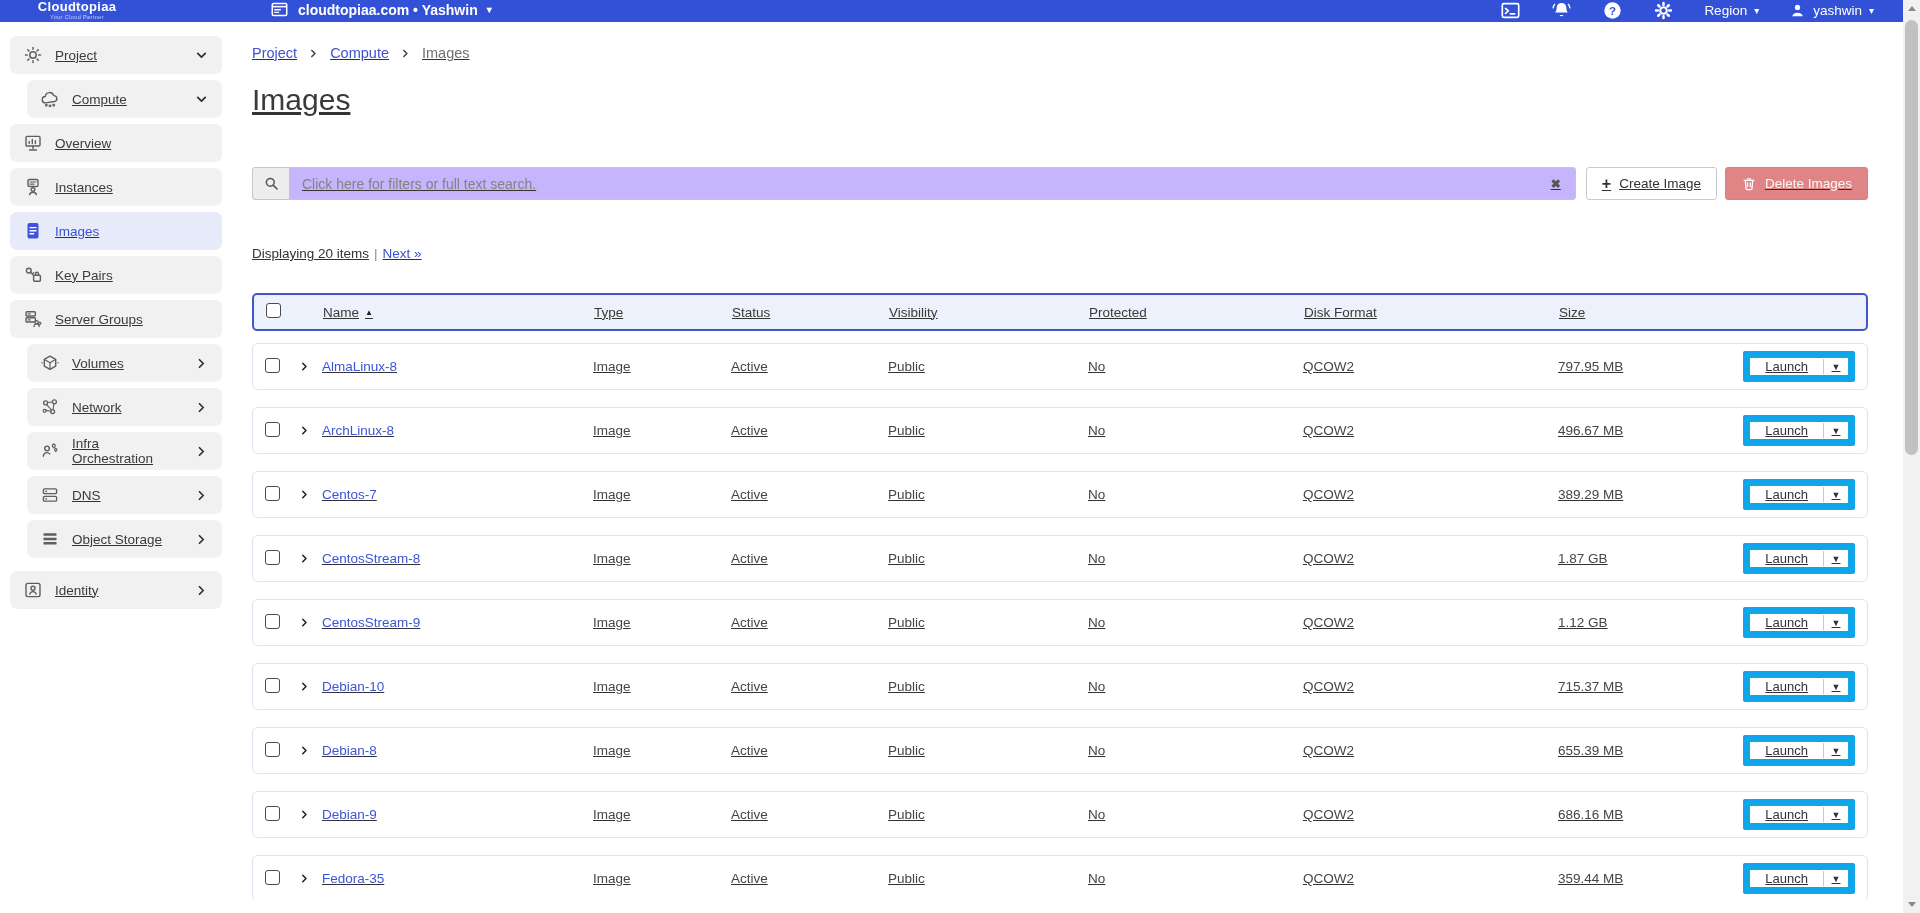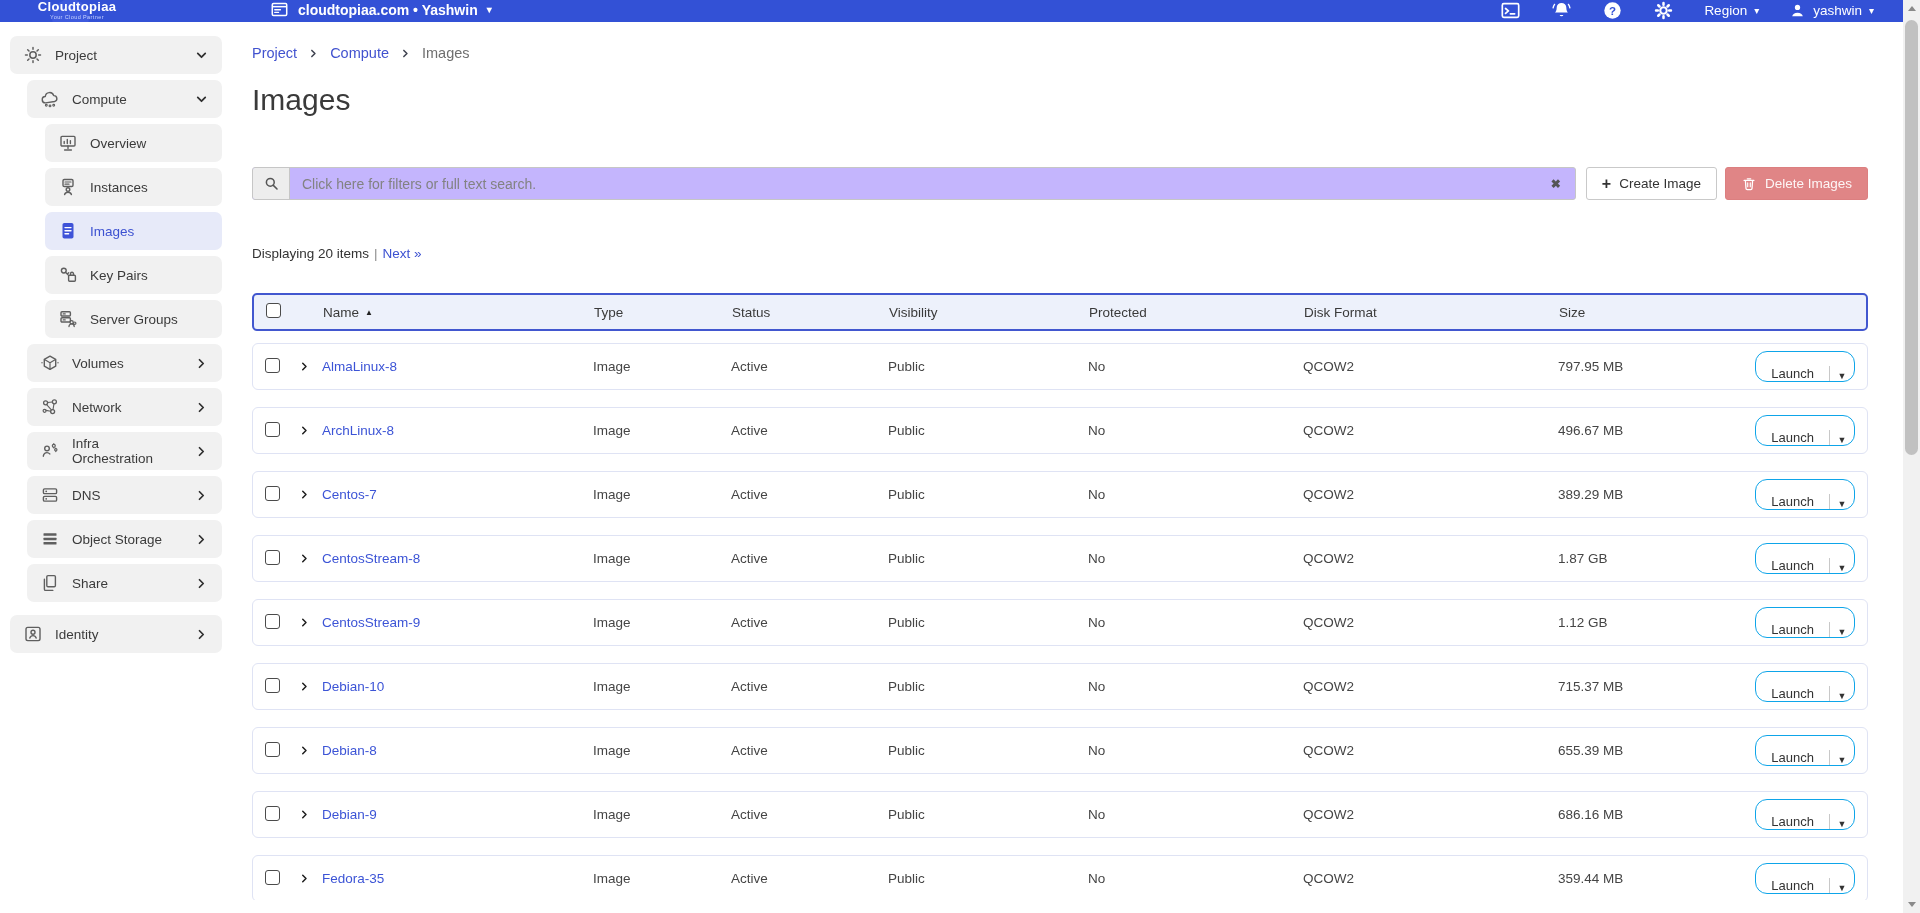--- a/index.html
+++ b/index.html
@@ -22,32 +22,32 @@
   .ctx { display:flex; align-items:center; gap:9px; margin-left:120px; font-size:14px; font-weight:600; cursor:pointer; }
   .ctx svg { width:19px; height:19px; display:block; }
   .caret-glyph { font-size:10px; line-height:1; }
   .top-right { margin-left:auto; display:flex; align-items:center; gap:30px; padding-right:46px; }
   .tico { width:21px; height:21px; display:flex; align-items:center; justify-content:center; cursor:pointer; }
   .tico svg { width:21px; height:21px; display:block; }
   .hmenu { display:flex; align-items:center; gap:7px; font-size:13.5px; cursor:pointer; }
   .hmenu svg { width:17px; height:17px; display:block; }
 
   
-  .body { display:flex; height:878px; overflow:hidden; }
+  .body { display:flex; height:878px; overflow:hidden;text-decoration:underline; }
   aside { width:222px; flex-shrink:0; padding:14px 0 0 10px; }
   main  { flex:1; min-width:0; padding:0 52px 0 30px; }
 
   
   .side-item {
     height:38px; border-radius:7px; background:#f1f1f1;
     display:flex; align-items:center; gap:12px; padding:0 13px;
     margin-bottom:6px; font-size:13.5px; color:#3b3b3b; cursor:pointer;
   }
   .side-item.lvl1 { margin-left:17px; }
-  .side-item.lvl2 { margin-left:35px; }
+  .side-item.lvl2 { }
   .side-item.active { background:#e7eaf9; color:#3c51d1; }
   .side-item.gap-top { margin-top:13px; }
   .ico { width:20px; height:20px; color:#5f5f5f; flex-shrink:0; }
   .ico svg { width:20px; height:20px; display:block; }
   .side-item.active .ico { color:#3f53d8; }
   .side-chev { margin-left:auto; width:15px; height:15px; color:#2f2f2f; }
   .side-chev svg { width:15px; height:15px; display:block; }
 
   
   .breadcrumb { margin-top:21px; display:flex; align-items:center; gap:11px; font-size:14.5px; line-height:20px; }
@@ -92,21 +92,21 @@
     border:1px solid #dfe3f4; border-radius:6px;
     font-size:13.5px; color:#454545;
   }
   .trow.first { margin-top:12px; }
   .checkbox { width:15px; height:15px; border:1.6px solid #4b4b4b; border-radius:3px; background:#fff; display:inline-block; cursor:pointer; }
   .sort-ico { font-size:8px; margin-left:6px; color:#222; vertical-align:2px; }
   .row-chev { width:13px; height:13px; color:#1f1f1f; cursor:pointer; }
   .row-chev svg { width:13px; height:13px; display:block; }
   .name-link { color:#3c54d6; cursor:pointer; }
   .c-action { display:flex; justify-content:flex-end; }
-  .launch { display:inline-flex; align-items:flex-end; height:31px; background:#fff; border:1px solid #0ea5e9; border-radius:12px; overflow:hidden; }
+  .launch { display:inline-flex; align-items:center; height:31px; background:#fff; border:7px solid #0ea5e9; border-radius:2px; overflow:hidden; }
   .launch-main { padding:0 15px; display:flex; align-items:center; font-size:13px; color:#333; border-right:1px solid #c8c8c8; cursor:pointer; }
   .launch-caret { width:24px; display:flex; align-items:center; justify-content:center; font-size:9px; color:#333; cursor:pointer; }
 
   
   .scrollbar { position:fixed; top:0; right:0; width:17px; height:913px; background:#f1f1f1; z-index:60; }
   .sb-arrow { position:absolute; left:0; width:17px; height:17px; display:flex; align-items:center; justify-content:center; cursor:pointer; }
   .sb-arrow.up { top:0; }
   .sb-arrow.down { bottom:0; }
   .sb-tri-up { width:0; height:0; border-left:4px solid transparent; border-right:4px solid transparent; border-bottom:5px solid #8a8a8a; }
   .sb-tri-down { width:0; height:0; border-left:4px solid transparent; border-right:4px solid transparent; border-top:5px solid #8a8a8a; }
@@ -351,34 +351,20 @@
             </g>
           </svg>
         </span>
       <span class="side-label">Object Storage</span>
       <span class="side-chev">
           <svg viewBox="0 0 20 20">
             <path d="M7.3 5l5 5-5 5" fill="none" stroke="currentColor" stroke-linecap="round" stroke-linejoin="round" stroke-width="2.3"></path>
           </svg>
         </span>
     </div>
-      <div class="side-item lvl1">
-      <span class="ico">
-          <svg viewBox="0 0 20 20">
-            <rect x="6.8" y="2.6" width="8.6" height="11.2" rx="1.2" fill="none" stroke="currentColor" stroke-linecap="round" stroke-linejoin="round" stroke-width="1.4"></rect>
-            <path d="M12.8 17.4H5.6a1.2 1.2 0 0 1-1.2-1.2V6.2" fill="none" stroke="currentColor" stroke-linecap="round" stroke-linejoin="round" stroke-width="1.4"></path>
-          </svg>
-        </span>
-      <span class="side-label">Share</span>
-      <span class="side-chev">
-          <svg viewBox="0 0 20 20">
-            <path d="M7.3 5l5 5-5 5" fill="none" stroke="currentColor" stroke-linecap="round" stroke-linejoin="round" stroke-width="2.3"></path>
-          </svg>
-        </span>
-    </div>
       <div class="side-item lvl0 gap-top">
       <span class="ico">
           <svg viewBox="0 0 20 20">
             <rect x="3" y="3.4" width="14" height="13.2" rx="1.8" fill="none" stroke="currentColor" stroke-linecap="round" stroke-linejoin="round" stroke-width="1.4"></rect>
             <circle cx="10" cy="8.2" r="2" fill="none" stroke="currentColor" stroke-linecap="round" stroke-linejoin="round" stroke-width="1.4"></circle>
             <path d="M6.8 14c.5-1.6 1.8-2.4 3.2-2.4s2.7.8 3.2 2.4" fill="none" stroke="currentColor" stroke-linecap="round" stroke-linejoin="round" stroke-width="1.4"></path>
           </svg>
         </span>
       <span class="side-label">Identity</span>
       <span class="side-chev">

